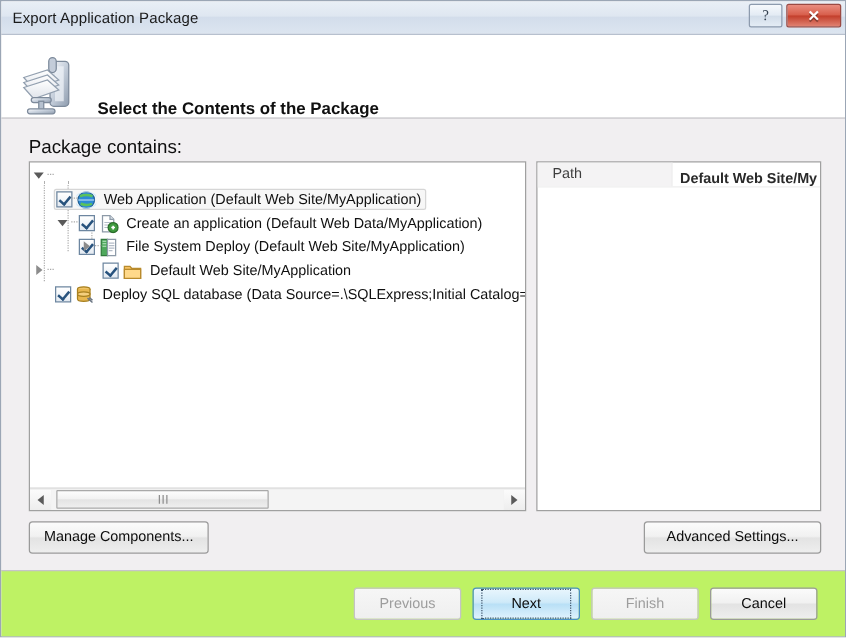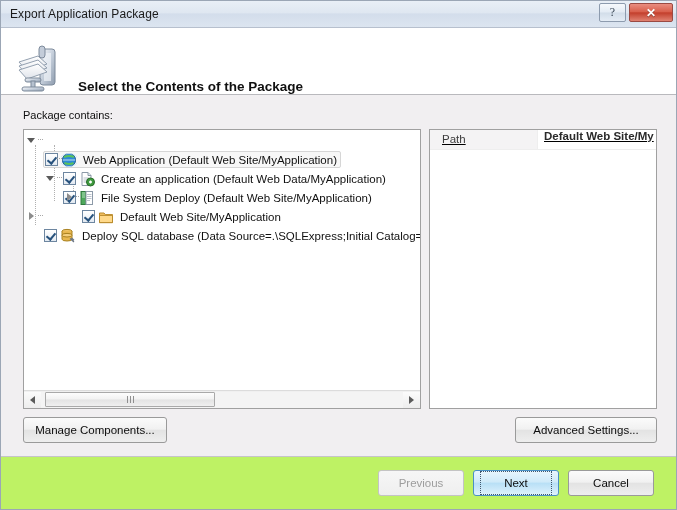--- a/index.html
+++ b/index.html
@@ -94,21 +94,21 @@
     position: relative;
     height: 361px;
     background: #f1eff1;
     box-sizing: border-box;
     padding: 0;
   }
   .section-label {
     position: absolute;
     left: 22px;
     top: 14px;
-    font-size: 11px;
+    font-size: 15px;
     color: #0e0e0e;
   }
 
   
   .tree-panel {
     position: absolute;
     left: 22px;
     top: 34px;
     width: 398px;
     height: 280px;
@@ -253,24 +253,23 @@
     width: 228px;
     height: 280px;
     box-sizing: border-box;
     background: #ffffff;
     border: 1px solid #a0a0a0;
     overflow: hidden;
   }
   .prop-row {
     display: flex;
     height: 19px;
-    align-items: flex-start;
+    align-items: flex-end;
     font-size: 11.5px;
     border-bottom: 1px solid #eeeeee;
-    text-decoration: underline;
   }
   .prop-key {
     width: 108px;
     flex: 0 0 108px;
     height: 19px;
     line-height: 19px;
     box-sizing: border-box;
     padding-left: 12px;
     background: #f4f3f4;
     color: #3d3d3d;
@@ -527,17 +526,18 @@
     <div class="btn manage-btn">Manage Components...</div>
     <div class="btn advanced-btn">Advanced Settings...</div>
   </div>
 
   <div class="footer">
     <div class="footer-buttons">
       <div class="btn disabled">Previous</div>
       <div class="btn default">
         <span class="focus-ring">Next</span>
       </div>
+      <div class="btn disabled">Finish</div>
       <div class="btn">Cancel</div>
     </div>
   </div>
 
 </div>
 
 </body></html>

